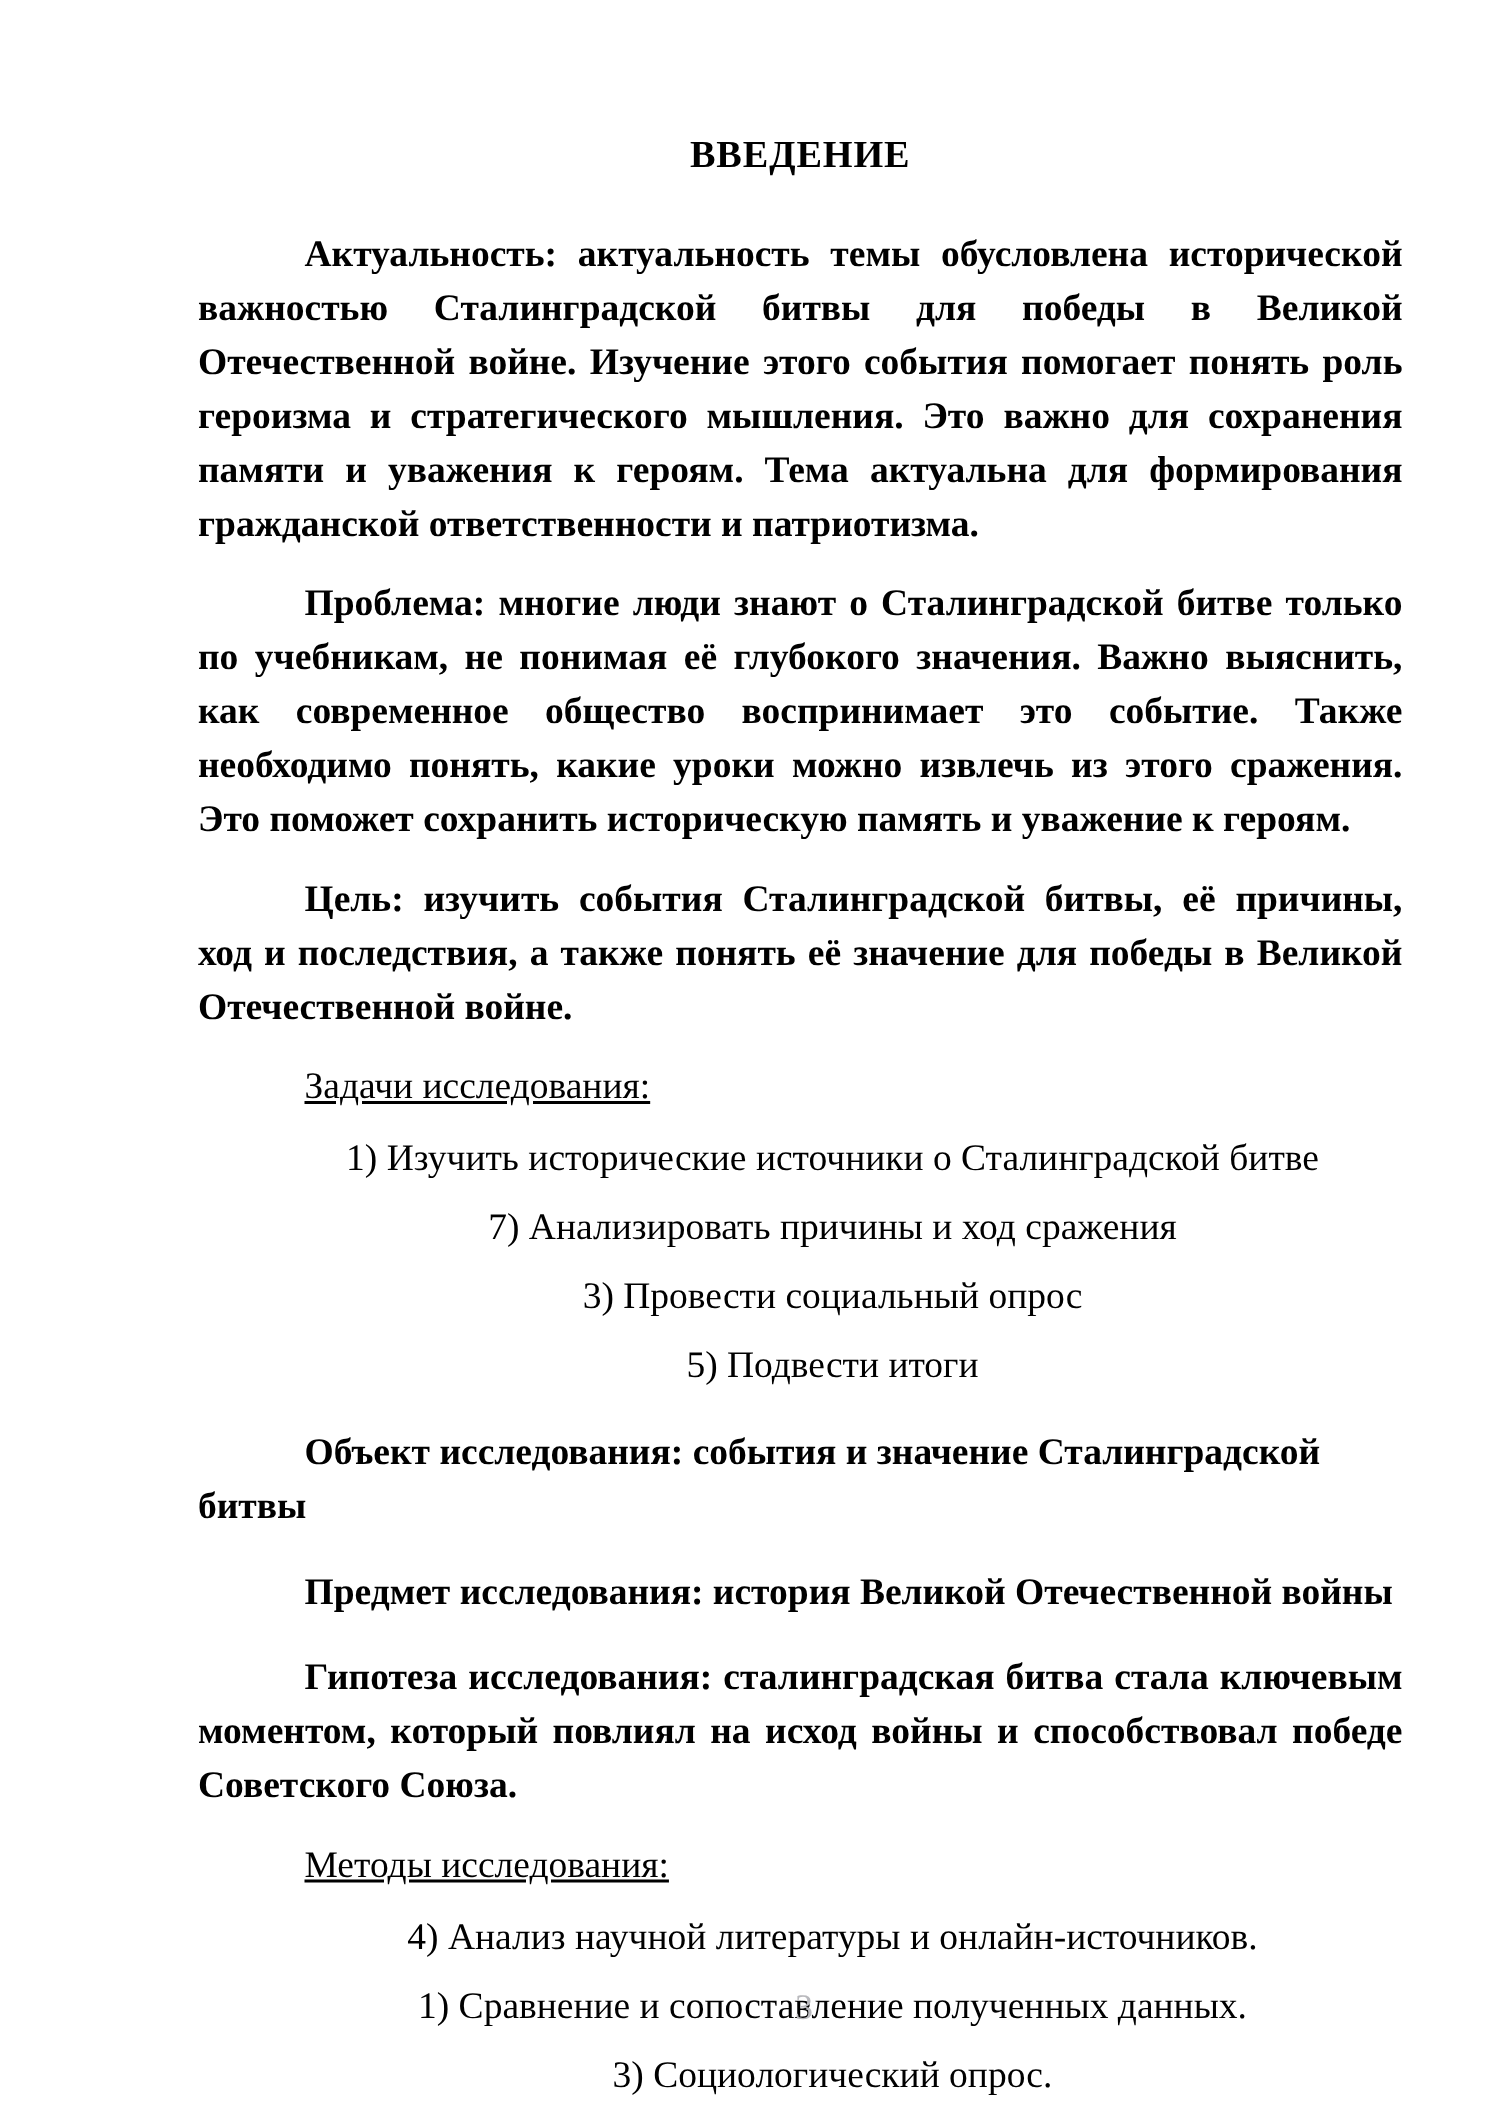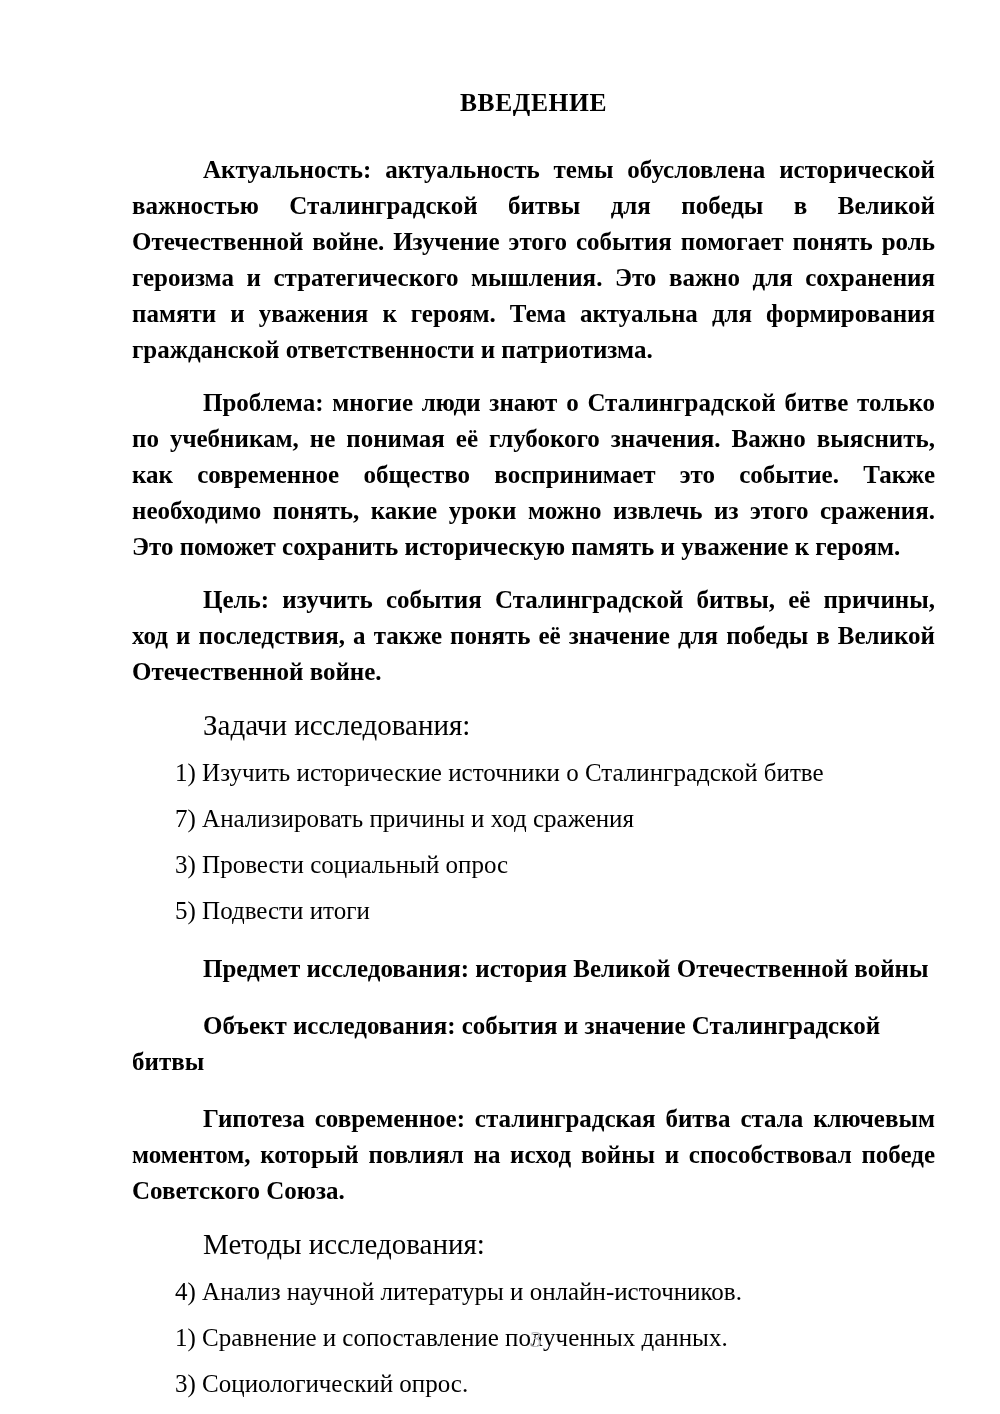--- a/index.html
+++ b/index.html
@@ -61,36 +61,37 @@
 
   .list {
     list-style: none;
     margin: 0 0 6px 0;
     padding: 0;
   }
 
   .list-item {
     font-size: 25px;
     line-height: 36px;
-    text-align: left;
+    text-align: center;
     padding-left: 43px;
     margin-bottom: 10px;
     white-space: nowrap;
   }
 
   .list-item:last-child {
     margin-bottom: 0;
   }
 
   .block-heading {
-    font-size: 29px;
+    font-size: 25px;
     line-height: 36px;
     text-indent: 71px;
     text-align: left;
     margin: 0 0 12px 0;
+    text-decoration: underline;
   }
 
   .spacer-after-list {
     height: 16px;
   }
 
   .page-number {
     position: absolute;
     left: 0;
     top: 1326px;
@@ -122,25 +123,25 @@
 
     <ul class="list">
       <li class="list-item">1) Изучить исторические источники о Сталинградской битве</li>
       <li class="list-item">7) Анализировать причины и ход сражения</li>
       <li class="list-item">3) Провести социальный опрос</li>
       <li class="list-item">5) Подвести итоги</li>
     </ul>
 
     <div class="spacer-after-list"></div>
 
+    <p class="para single">Объект исследования: события и значение Сталинградской битвы</p>
+
     <p class="para single">Предмет исследования: история Великой Отечественной войны</p>
 
-    <p class="para single">Объект исследования: события и значение Сталинградской битвы</p>
-
-    <p class="para">Гипотеза современное: сталинградская битва стала ключевым моментом, который повлиял на исход войны и способствовал победе Советского Союза.</p>
+    <p class="para">Гипотеза исследования: сталинградская битва стала ключевым моментом, который повлиял на исход войны и способствовал победе Советского Союза.</p>
 
     <p class="block-heading">Методы исследования:</p>
 
     <ul class="list">
       <li class="list-item">4) Анализ научной литературы и онлайн-источников.</li>
       <li class="list-item">1) Сравнение и сопоставление полученных данных.</li>
       <li class="list-item">3) Социологический опрос.</li>
     </ul>
 
   </div>

